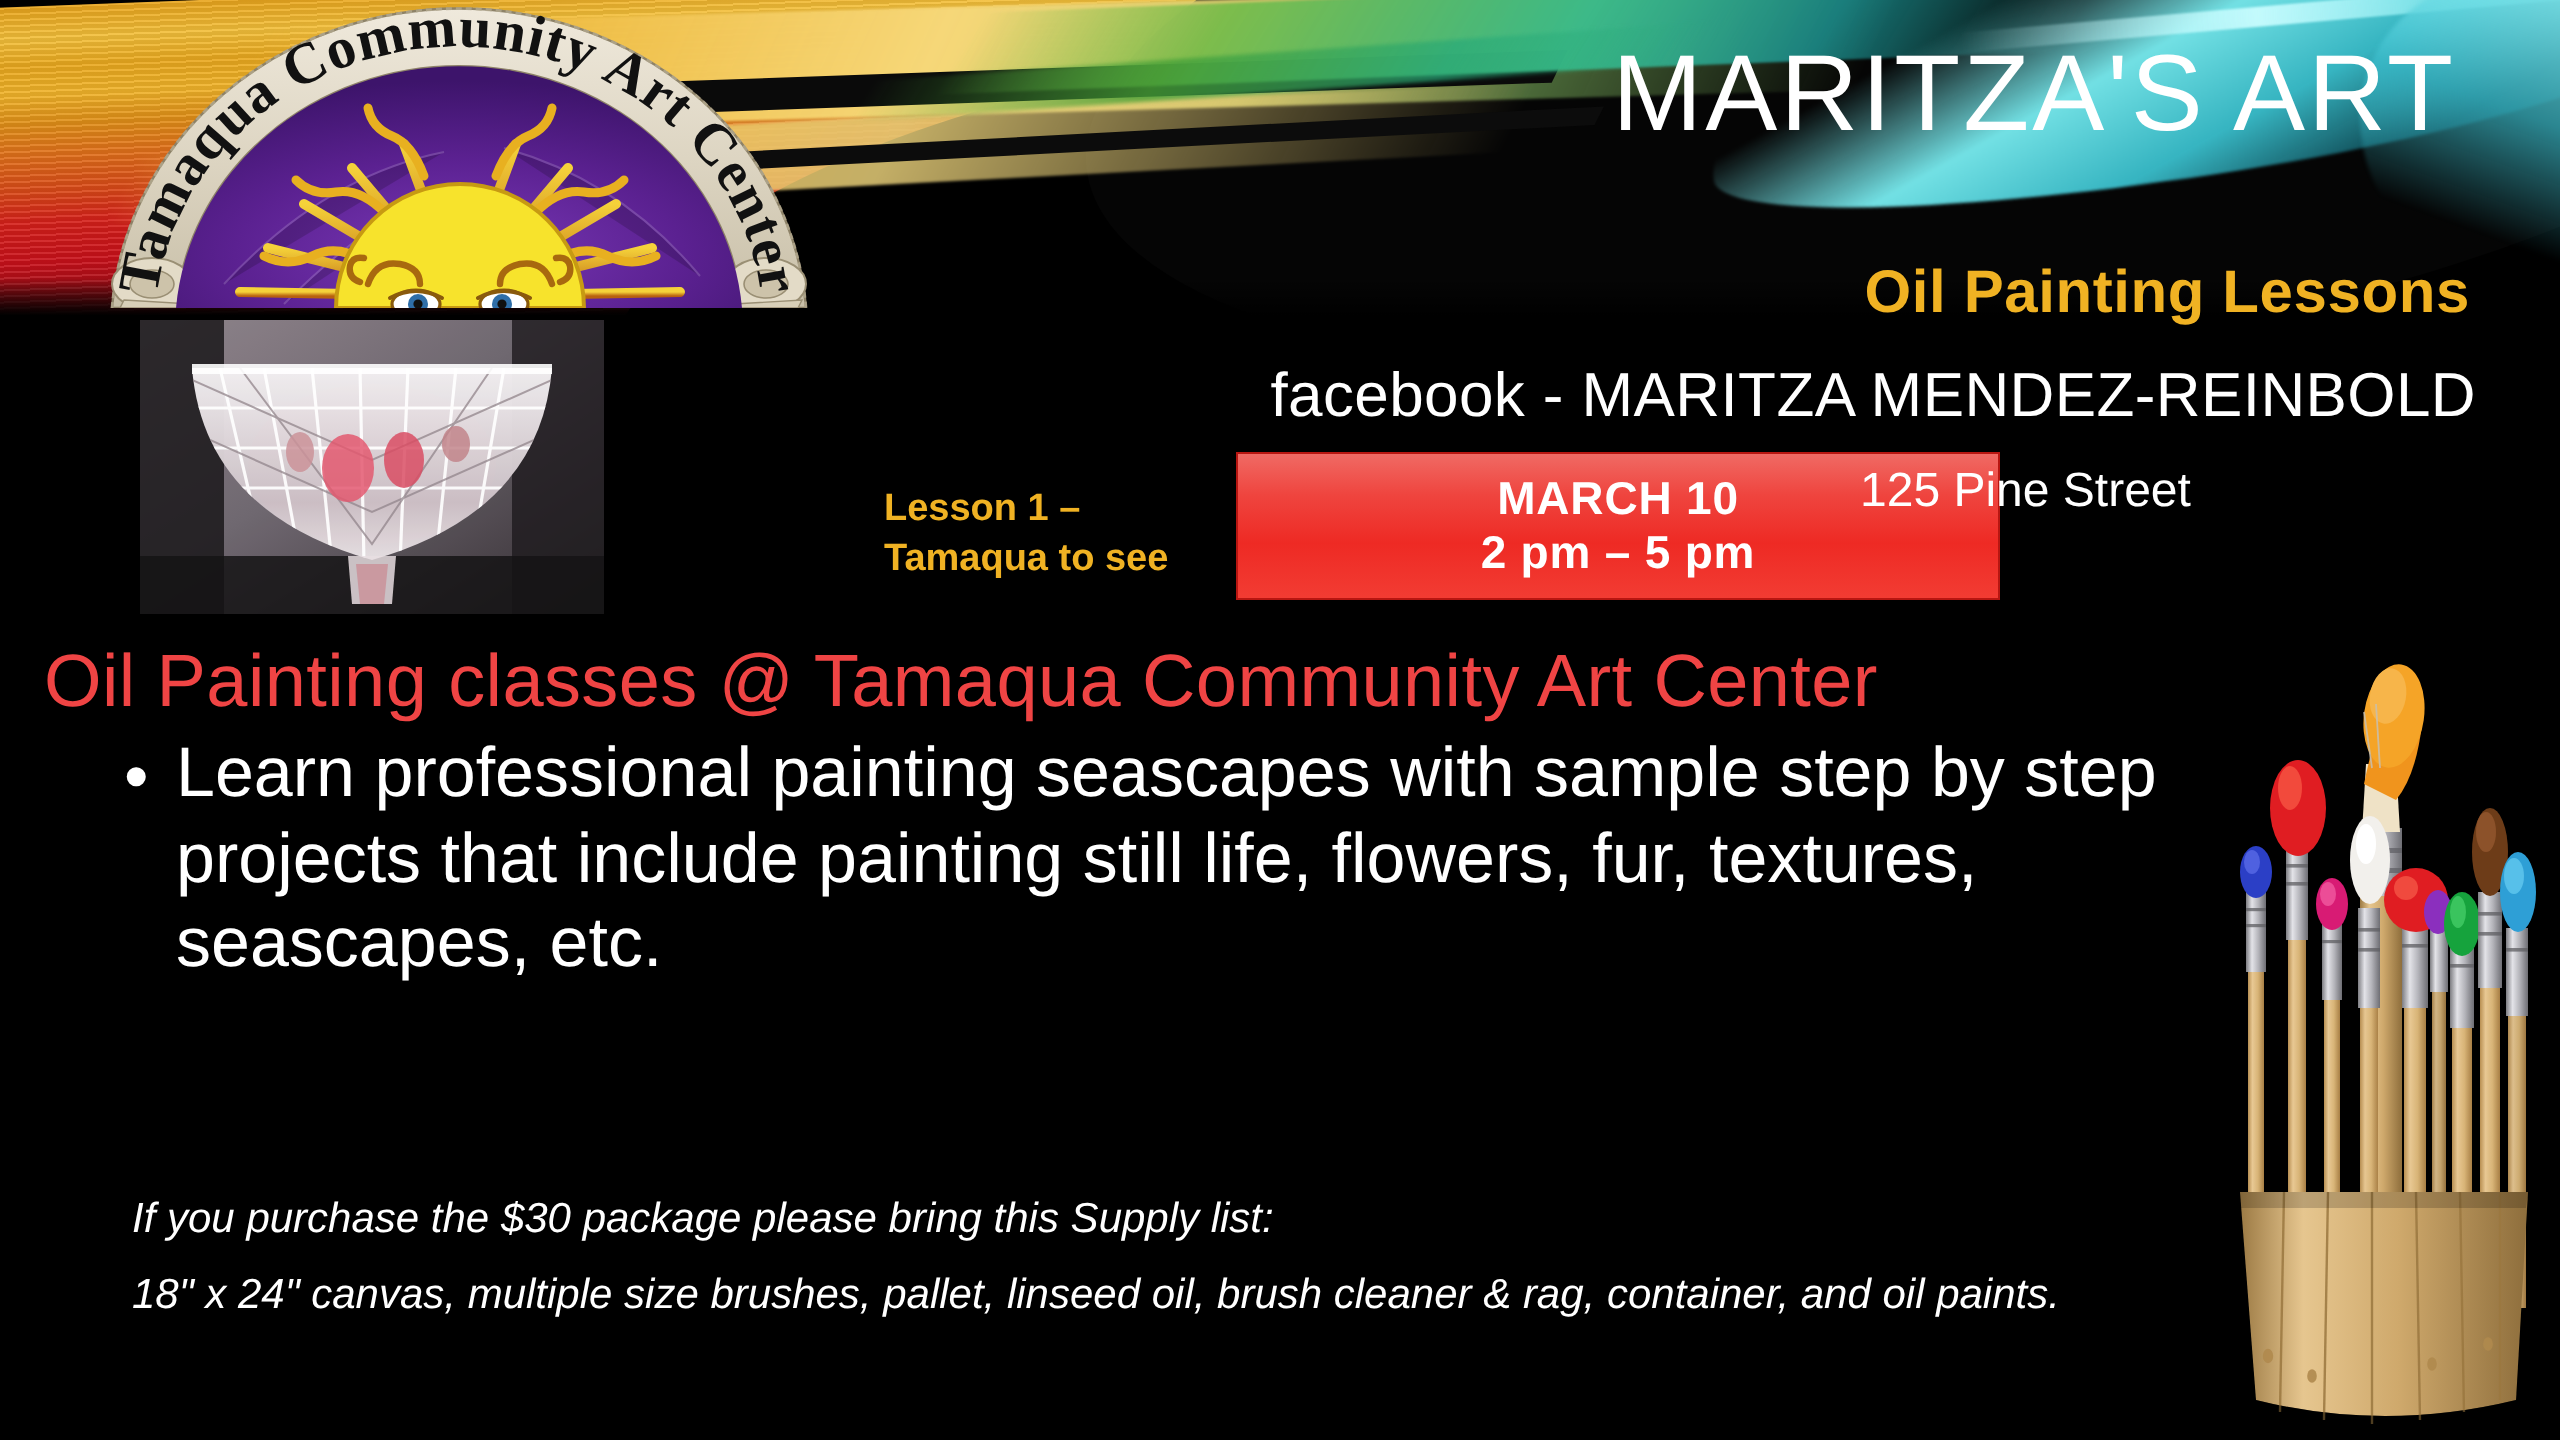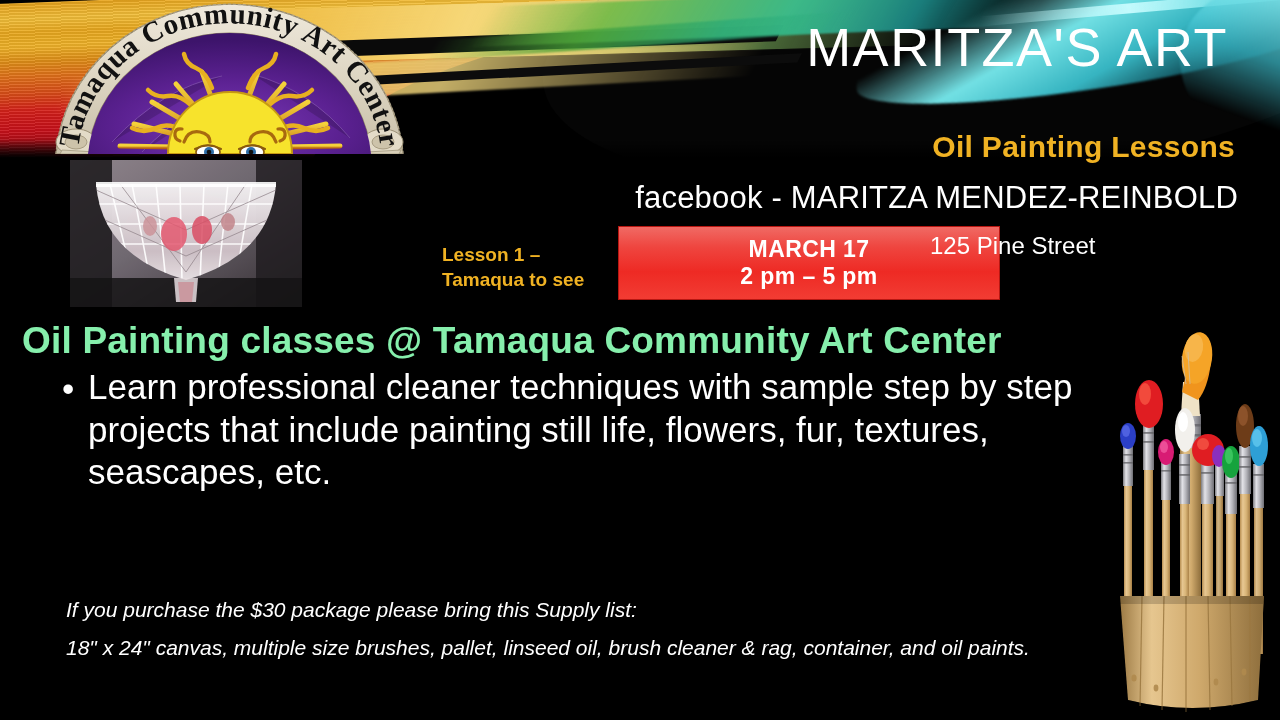--- a/index.html
+++ b/index.html
@@ -288,23 +288,23 @@
     font-size: 24px;
     font-weight: normal;
     line-height: 1.28;
   }
 
   
   .headline {
     position: absolute;
     left: 22px; top: 320px;
     width: 1140px;
-    color: #86efac;
+    color: #ef4444;
     font-size: 37px;
-    font-weight: bold;
+    font-weight: normal;
     letter-spacing: 0.2px;
     white-space: nowrap;
   }
 
   
   .bullet-block {
     position: absolute;
     left: 62px; top: 366px;
     width: 1045px;
     color: #ffffff;
@@ -545,33 +545,33 @@
       <rect x="0" y="0" width="232" height="147" fill="#ffffff" opacity="0.04"></rect>
     </svg>
   </div>
 
   <div class="lesson-label">
     <div>Lesson 1 –</div>
     <div>Tamaqua to see</div>
   </div>
 
   <div class="date-box">
-    <div class="l1">MARCH 17</div>
+    <div class="l1">MARCH 10</div>
     <div class="l2">2 pm – 5 pm</div>
   </div>
 
   <div class="address">
     <div>125 Pine Street</div>
   </div>
 
   <div class="headline">Oil Painting classes @ Tamaqua Community Art Center</div>
 
   <div class="bullet-block">
     <span class="bdot">•</span>
-    <span class="btext">Learn professional cleaner techniques with sample step by step projects that include painting still life, flowers, fur, textures, seascapes, etc.</span>
+    <span class="btext">Learn professional painting seascapes with sample step by step projects that include painting still life, flowers, fur, textures, seascapes, etc.</span>
   </div>
 
   <div class="pricing">
   </div>
 
   <div class="supply">
     <span>If you purchase the $30 package please bring this Supply list:</span>
     <span class="sl2">18" x 24" canvas, multiple size brushes, pallet, linseed oil, brush cleaner &amp; rag, container, and oil paints.</span>
   </div>
 

